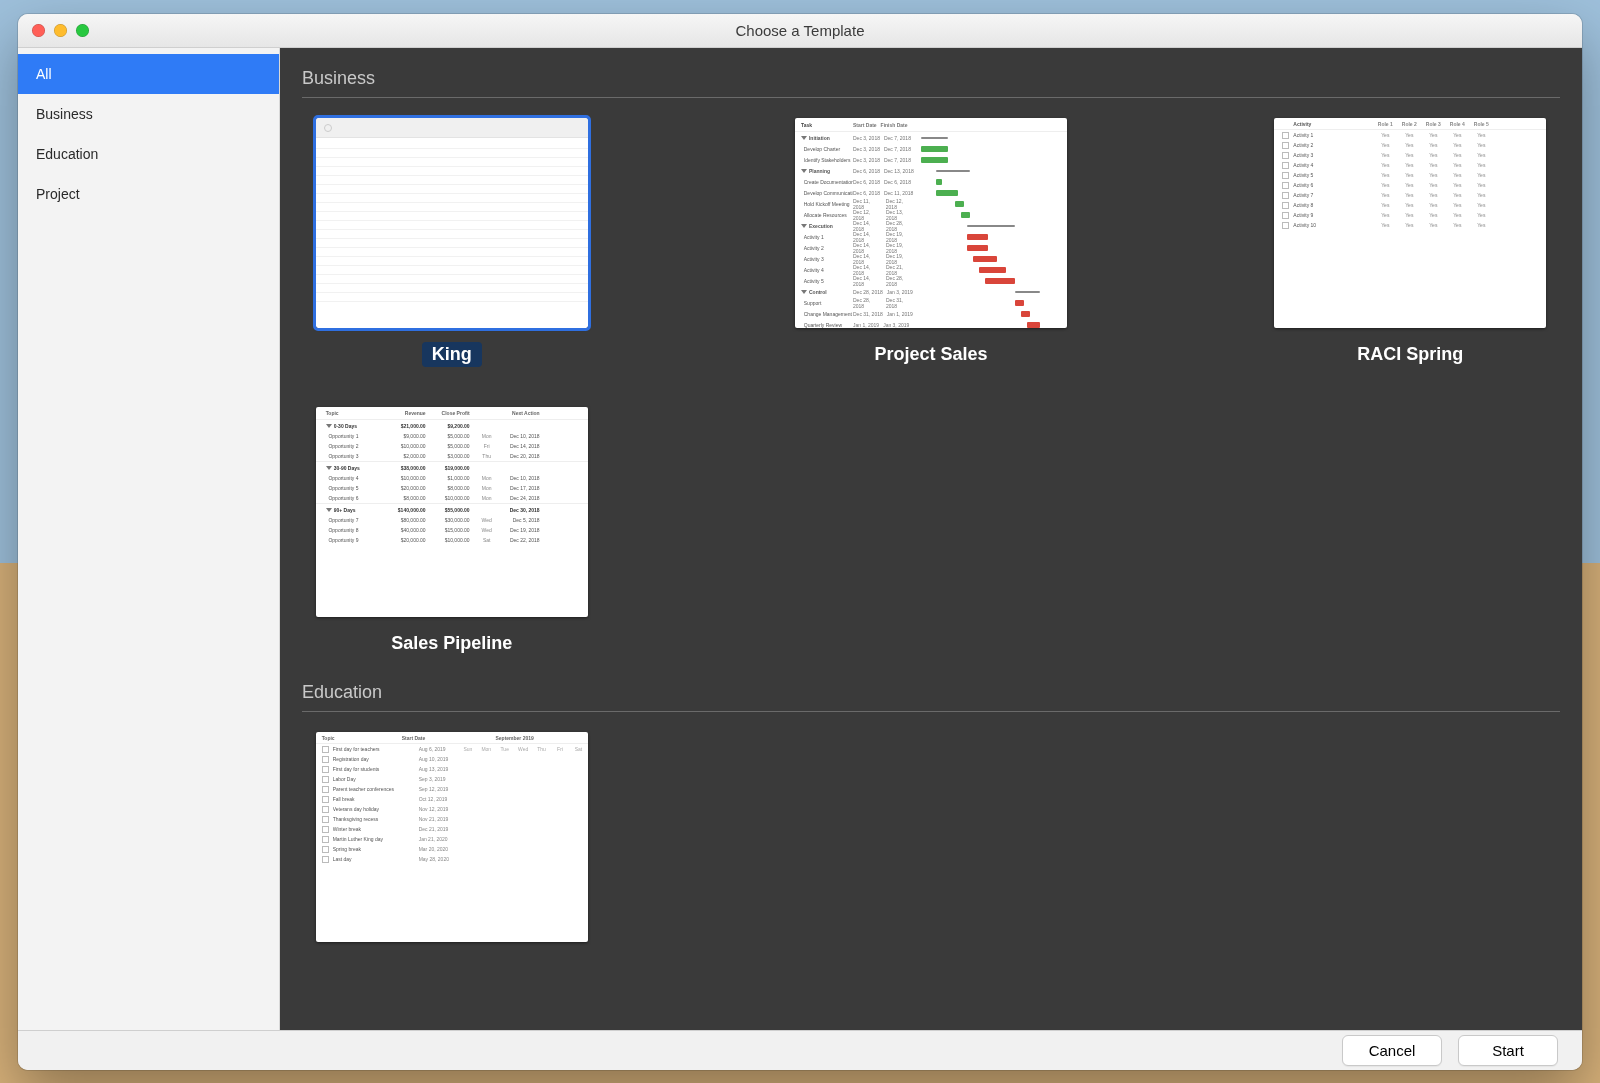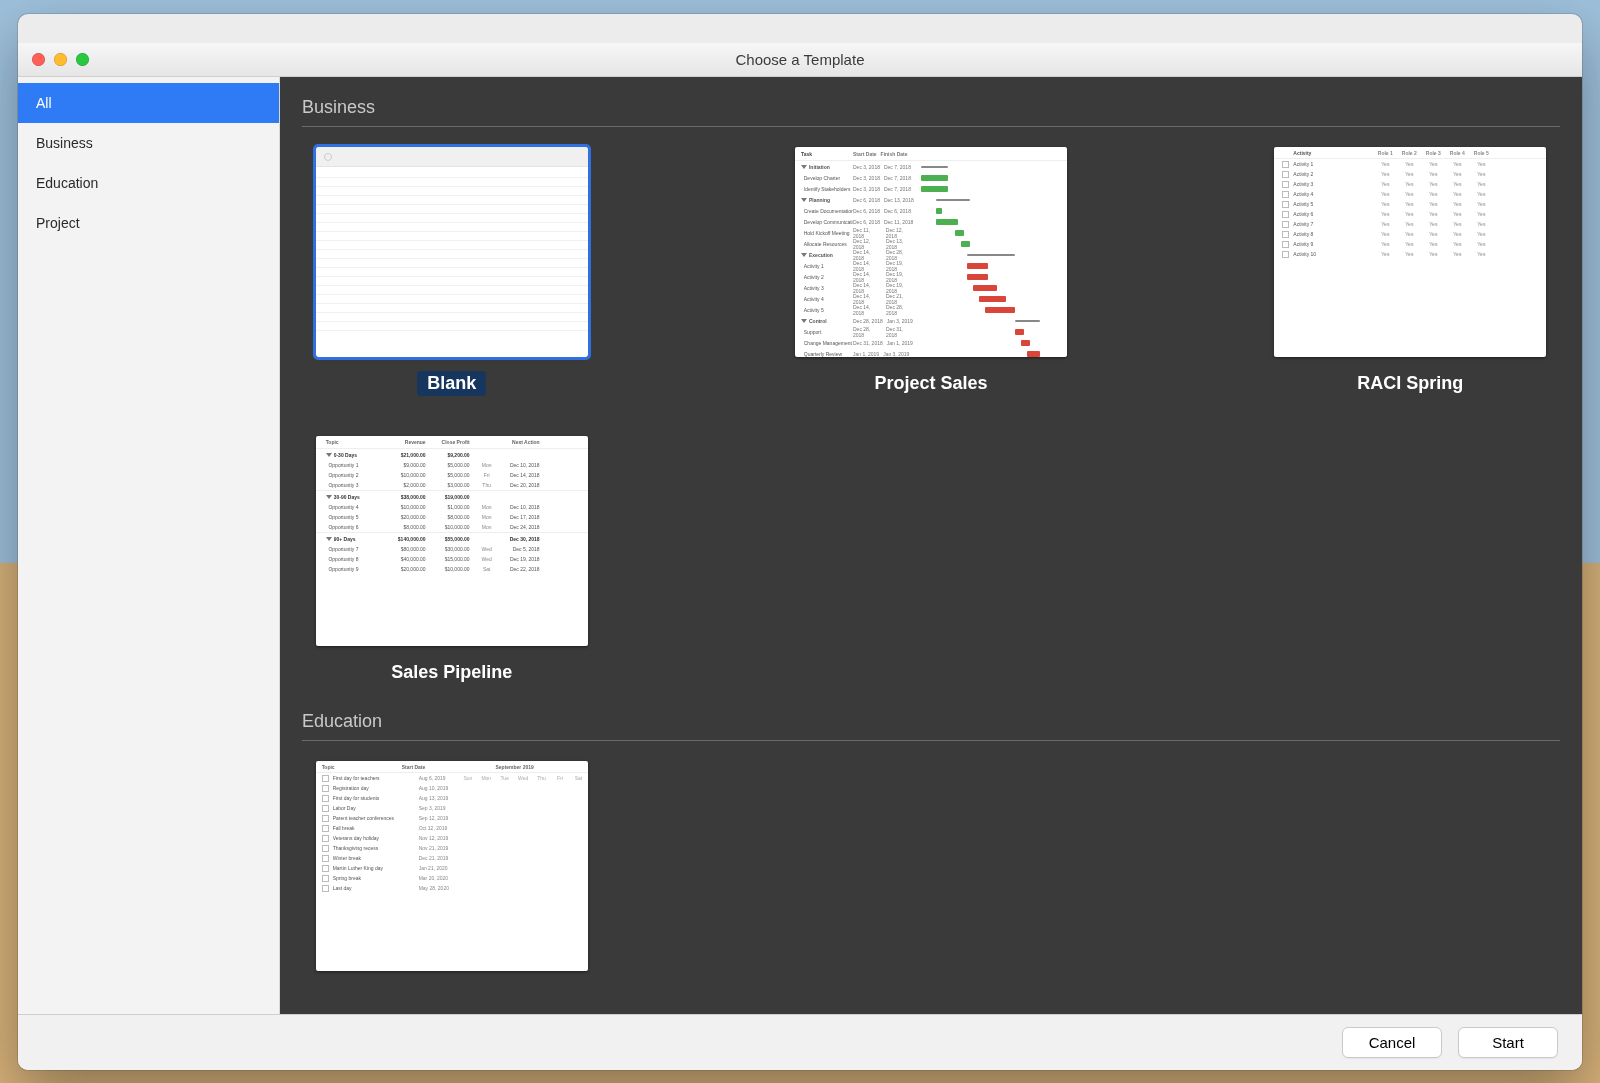--- a/index.html
+++ b/index.html
@@ -26,21 +26,20 @@
     flex-direction: column;
   }
   .titlebar {
     height: 34px;
     display: flex;
     align-items: center;
     position: relative;
     background: linear-gradient(#f6f6f6, #e6e6e6);
     border-bottom: 1px solid #cfcfcf;
     flex: 0 0 auto;
-    margin-top: 29px;
   }
   .traffic-lights {
     display: flex;
     gap: 9px;
     padding-left: 14px;
   }
   .tl { width: 13px; height: 13px; border-radius: 50%; box-shadow: inset 0 0 0 .5px rgba(0,0,0,.25); }
   .tl.red { background: #ff5f57; }
   .tl.yellow { background: #febc2e; }
   .tl.green { background: #28c840; }
@@ -181,21 +180,21 @@
   .cal-row .cb{width:7px;height:7px;border:1px solid #bbb;margin:0 4px 0 6px;}
   .cal-row .n{width:86px;white-space:nowrap;overflow:hidden;}
   .cal-row .d{width:40px;color:#888;}
   .cal-grid{flex:1;display:grid;grid-template-columns:repeat(7,1fr);font-size:5px;color:#aaa;text-align:center;}
   .cal-head{display:flex;height:12px;border-bottom:1px solid #eee;font-size:5px;color:#666;font-weight:600;align-items:center;}
   .cal-head .n{width:86px;padding-left:6px;}
   .cal-head .d{width:40px;}
 
   .footer {
     flex: 0 0 auto;
-    height: 56px;
+    height: 40px;
     background: #f1f1f1;
     border-top: 1px solid #cfcfcf;
     display: flex;
     justify-content: flex-end;
     align-items: center;
     gap: 16px;
     padding-right: 24px;
   }
   .btn {
     min-width: 100px;
@@ -258,21 +257,21 @@
                   <div></div>
                   <div></div>
                   <div></div>
                   <div></div>
                   <div></div>
                   <div></div>
                   <div></div>
                   <div></div>
                 </div>
               </div>
-              <div class="template-label">Blank</div>
+              <div class="template-label">King</div>
             </div>
             <div class="template">
               <div class="thumb gantt-thumb">
                 <div class="gantt-row head">
                   <div class="gantt-left">Task</div>
                   <div class="gantt-dates">
                     <span>Start Date</span>
                     <span>Finish Date</span>
                   </div>
                   <div class="gantt-bar-area"></div>

